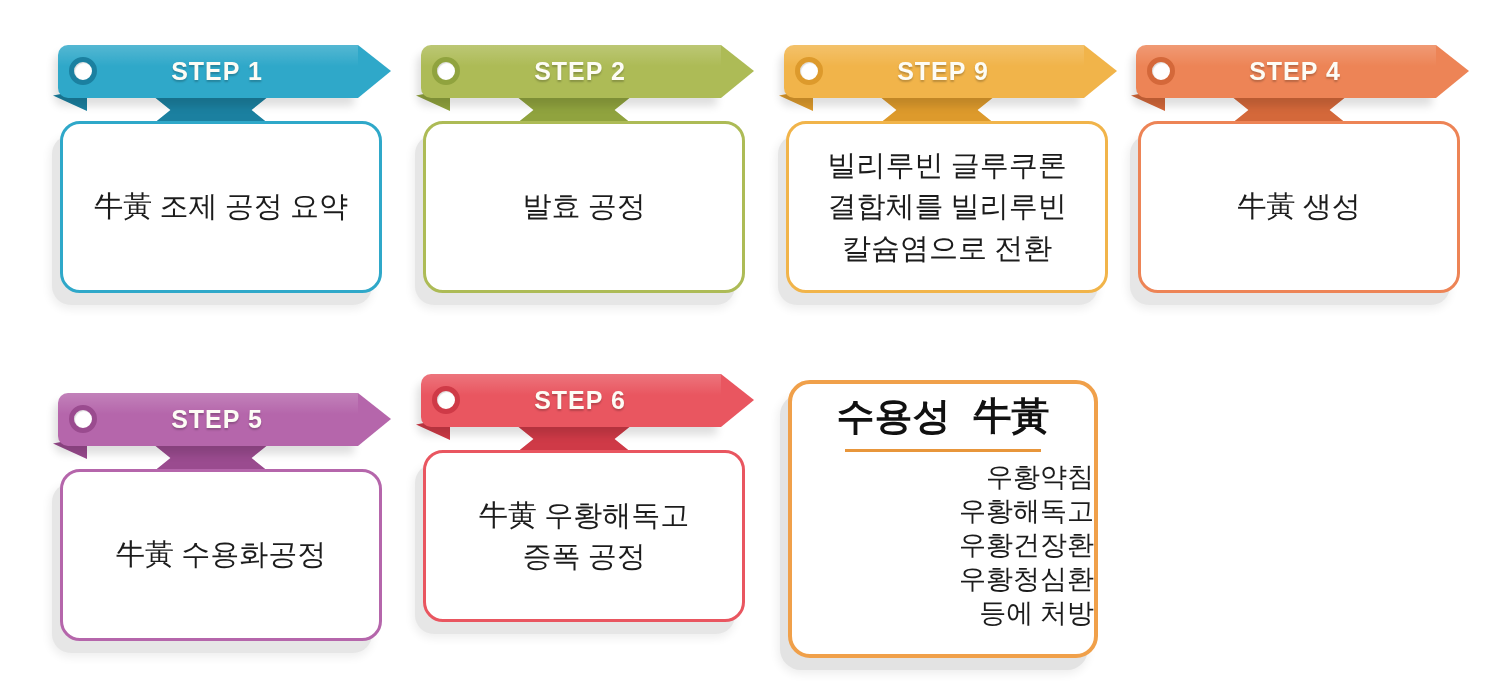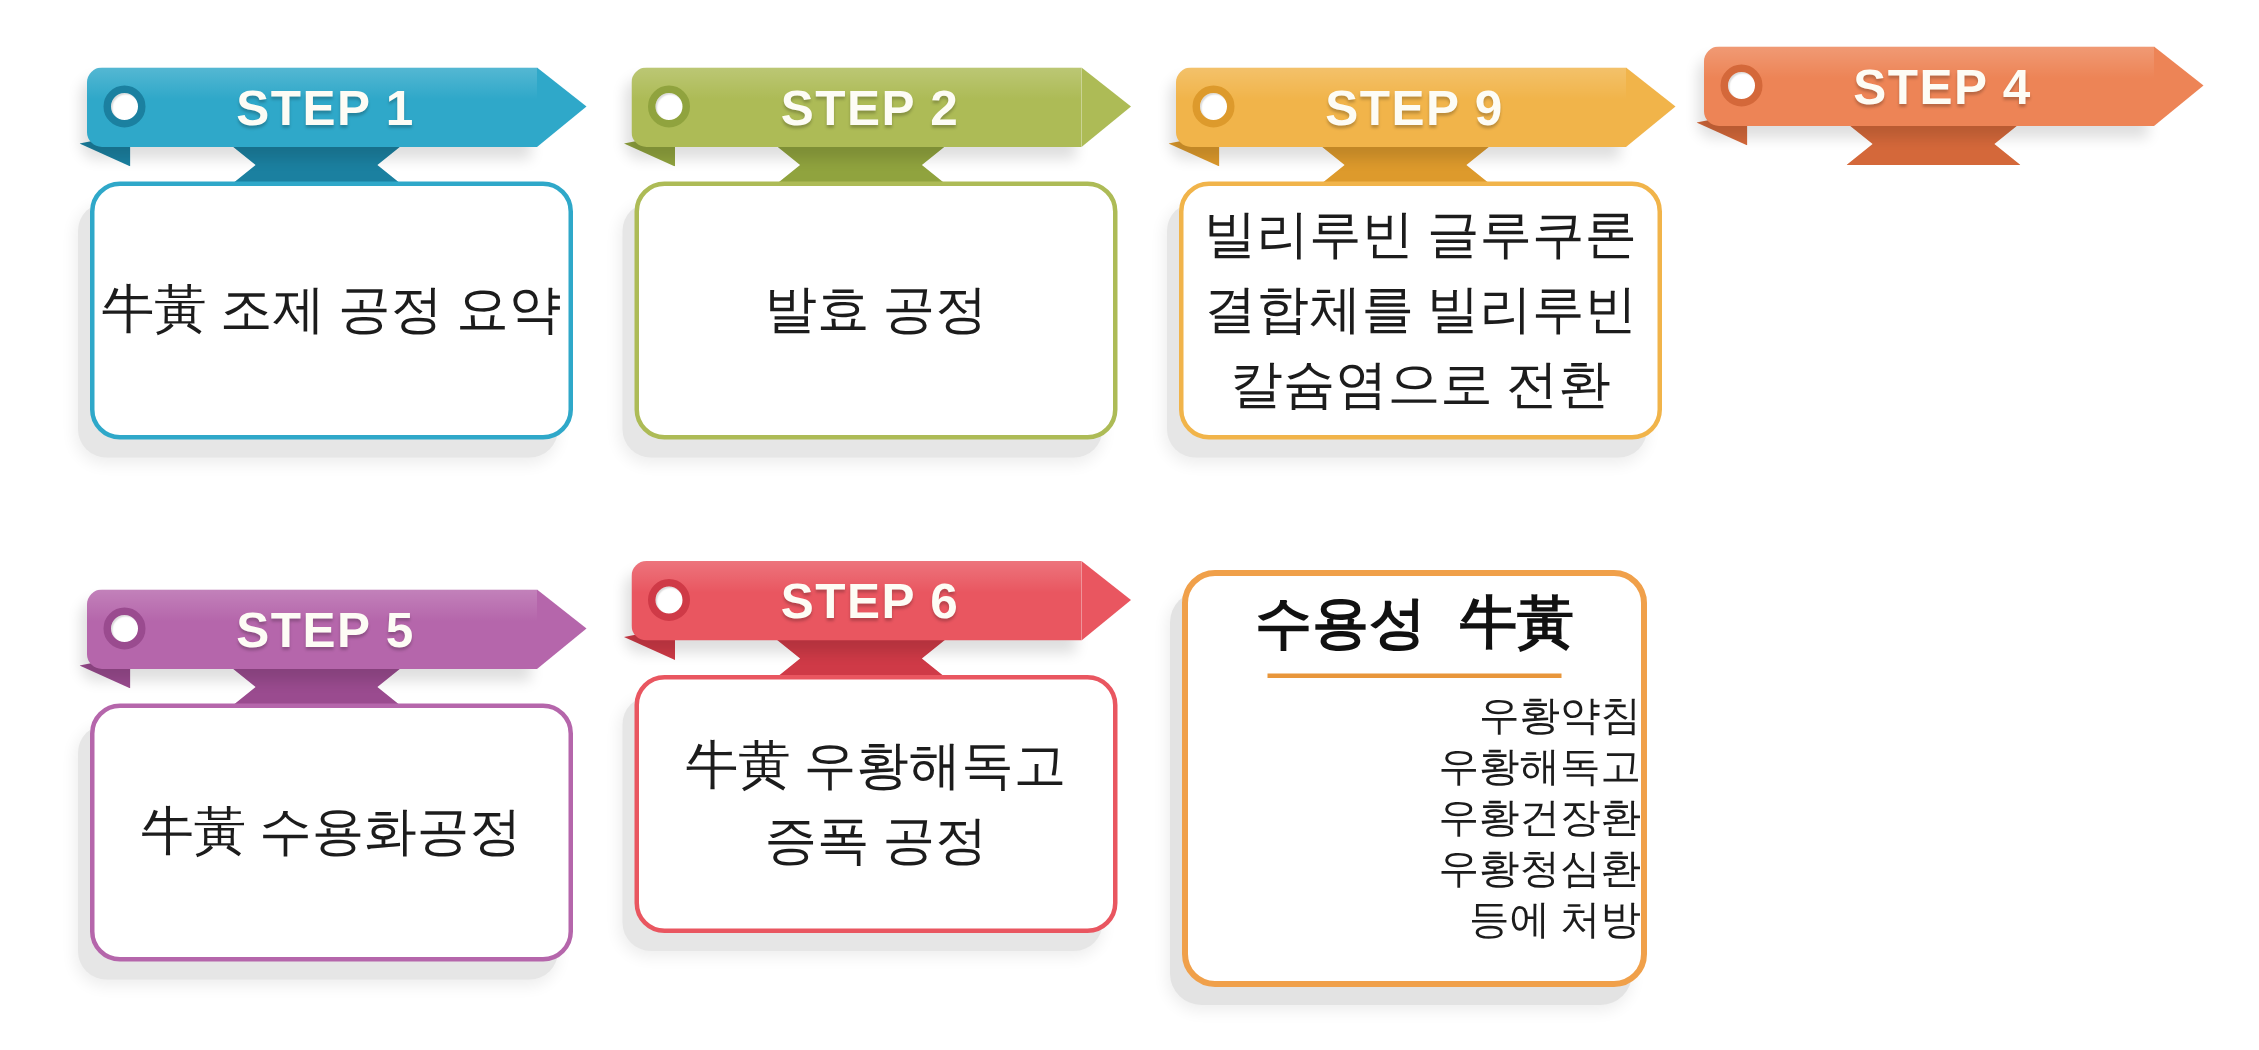--- a/index.html
+++ b/index.html
@@ -10,21 +10,21 @@
     background: #ffffff;
     overflow: hidden;
     font-family: "Liberation Sans", "DejaVu Sans", sans-serif;
   }
 
   
   .unit { position: absolute; width: 334px; height: 260px; }
   .u0 { left: 58px;  top: 45px;  }
   .u1 { left: 421px; top: 45px;  }
   .u2 { left: 784px; top: 45px;  }
-  .u3 { left: 1136px;top: 31px;  }
+  .u3 { left: 1136px;top: 45px;  }
   .u4 { left: 58px;  top: 393px; }
   .u5 { left: 421px; top: 374px; }
 
   .banner {
     position: absolute; left: 0; top: 0;
     width: 300px; height: 53px;
     background: linear-gradient(180deg, rgba(255,255,255,0.18) 0%, rgba(255,255,255,0) 40%), var(--c);
     border-radius: 10px 0 0 10px;
     box-shadow: -4px 8px 9px rgba(0,0,0,0.13);
     z-index: 2;
@@ -51,21 +51,21 @@
     border: 5px solid var(--d);
     border-radius: 50%;
     box-shadow: inset 1px 1px 1px rgba(0,0,0,0.15);
     z-index: 3;
   }
   .step-label {
     position: absolute; left: 34px; top: 0;
     width: 250px; height: 53px;
     display: flex; align-items: center; justify-content: center;
     color: #fdfcf5;
-    font-size: 33px; font-weight: bold; letter-spacing: 1px;
+    font-size: 25px; font-weight: bold; letter-spacing: 1px;
     text-shadow: 0 2px 2px rgba(0,0,0,0.22);
     z-index: 3;
   }
   .tab {
     position: absolute; left: 95px; top: 51px;
     width: 116px; height: 28px;
     background: var(--d);
     clip-path: polygon(0 0, 100% 0, 85% 50%, 100% 100%, 0 100%, 15% 50%);
     z-index: 1;
   }
@@ -74,21 +74,21 @@
     width: 316px; height: 166px;
     background: #ffffff;
     border: 3px solid var(--c);
     border-radius: 20px;
     box-shadow: -9px 13px 0 -1px #e6e6e6, -10px 16px 10px rgba(0,0,0,0.07);
     display: flex; align-items: center; justify-content: center;
     z-index: 4;
   }
   .box-text {
     font-family: "Liberation Serif", "DejaVu Serif", serif;
-    font-size: 35px; color: #1c1c1c;
+    font-size: 29px; color: #1c1c1c;
     text-align: center; line-height: 1.42;
     white-space: pre-line;
   }
 
   
   .result {
     position: absolute; left: 788px; top: 380px;
     width: 310px; height: 278px;
     background: #ffffff;
     border: 4px solid var(--c);
@@ -158,20 +158,23 @@
     </div>
   </div>
 
   <div class="unit u3" style="--c: #ed8456; --d: #d4683a;">
     <div class="fold"></div>
     <div class="banner"></div>
     <div class="arrow"></div>
     <div class="ring"></div>
     <div class="step-label">STEP 4</div>
     <div class="tab"></div>
+    <div class="box">
+      <div class="box-text">牛黃 생성</div>
+    </div>
   </div>
 
   <div class="unit u4" style="--c: #b566ab; --d: #9a4b8f;">
     <div class="fold"></div>
     <div class="banner"></div>
     <div class="arrow"></div>
     <div class="ring"></div>
     <div class="step-label">STEP 5</div>
     <div class="tab"></div>
     <div class="box">

